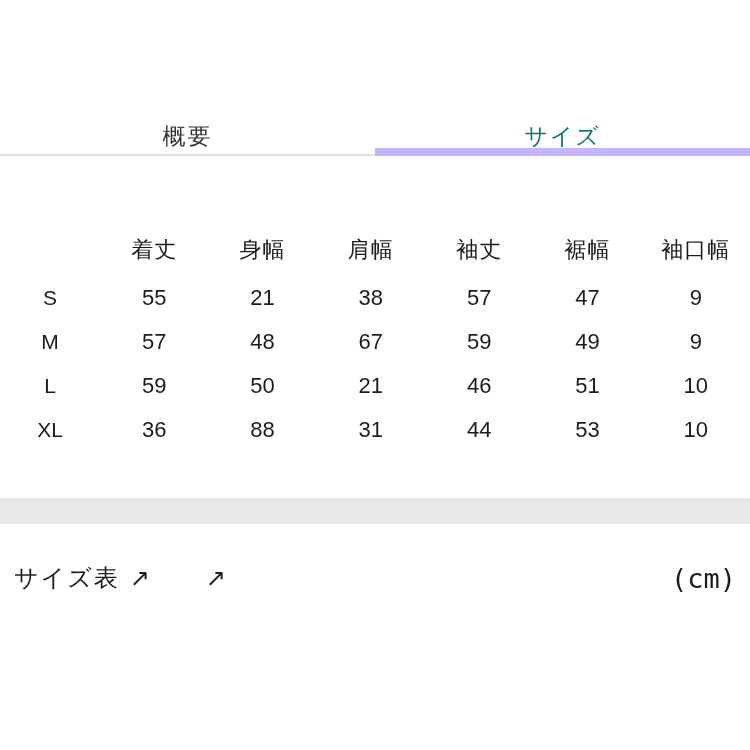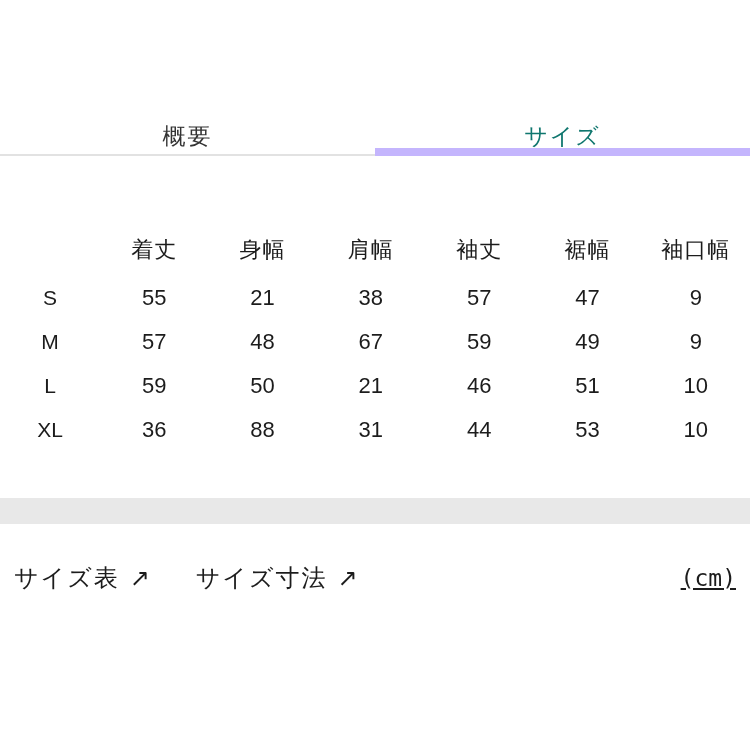--- a/index.html
+++ b/index.html
@@ -111,25 +111,24 @@
     margin-left: 44px;
   }
   .arrow-icon {
     display: inline-block;
     margin-left: 10px;
     font-size: 24px;
     line-height: 1;
   }
   .unit {
     margin-left: auto;
-    font-size: 23px;
+    font-size: 27px;
     font-family: "DejaVu Sans Mono", monospace;
     color: #1c1c1c;
     letter-spacing: 0px;
-    text-decoration: underline;
   }
 </style>
 </head>
 <body>
 
 <div class="page">
 
   <div class="tabs">
     <div class="tab">
       <span>概要</span>
@@ -192,19 +191,18 @@
   </table>
 
   <div class="divider-band"></div>
 
   <div class="footer-row">
     <span class="footer-link">
       <span>サイズ表</span>
       <span class="arrow-icon">↗</span>
     </span>
     <span class="footer-link">
-      <span>サイズ寸法</span>
       <span class="arrow-icon">↗</span>
     </span>
     <span class="unit">(cm)</span>
   </div>
 
 </div>
 
 </body></html>

